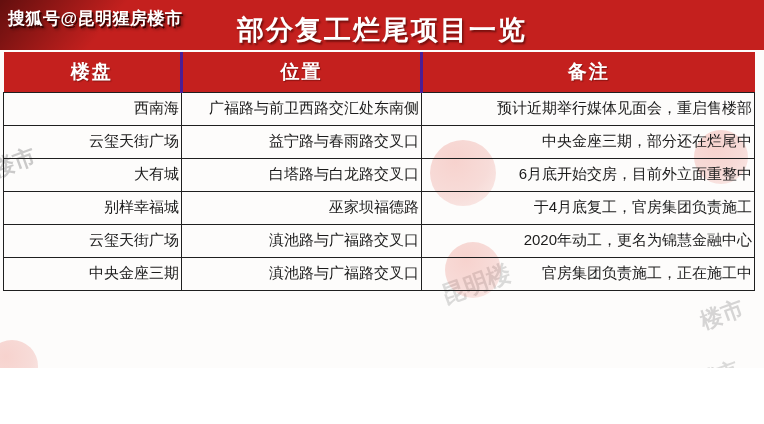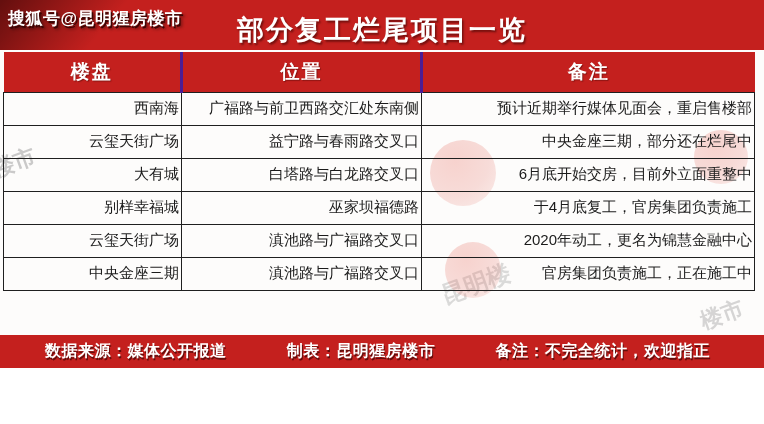--- a/index.html
+++ b/index.html
@@ -125,19 +125,14 @@
         </tr>
         <tr>
           <td>中央金座三期</td>
           <td>滇池路与广福路交叉口</td>
           <td>官房集团负责施工，正在施工中</td>
         </tr>
       </tbody>
     </table>
   </div>
 
-  <div class="footer">
-    <span>数据来源：媒体公开报道</span>
-    <span>制表：昆明猩房楼市</span>
-    <span>备注：不完全统计，欢迎指正</span>
-  </div>
 
 </div>
 
 </body></html>

